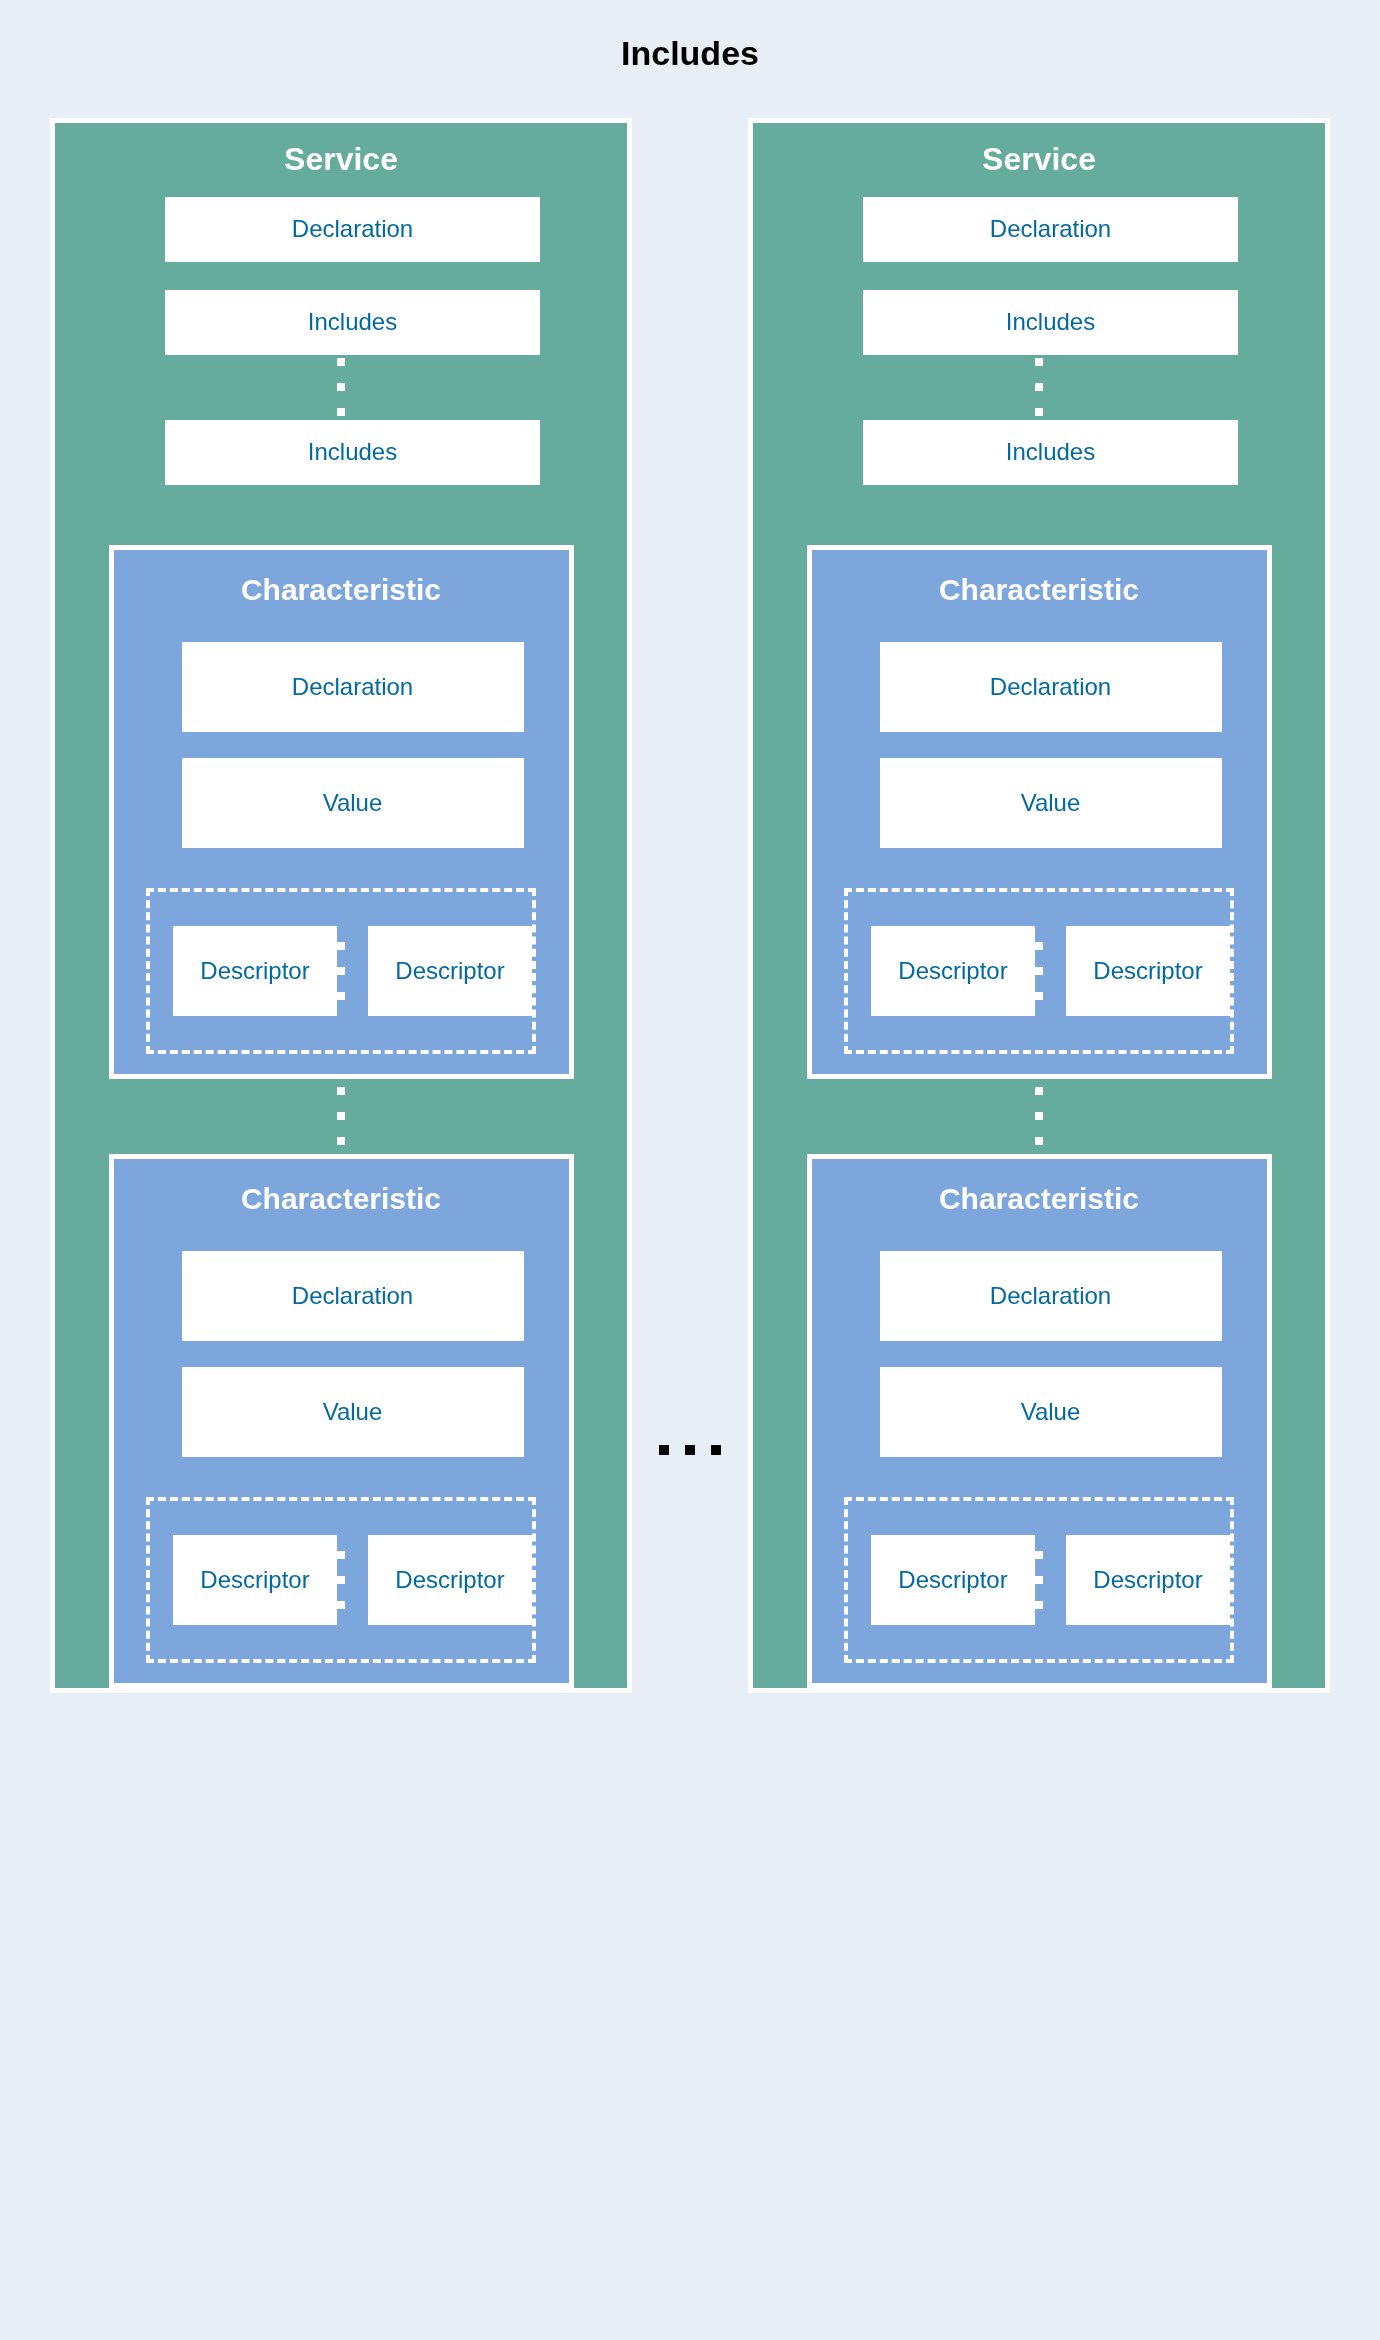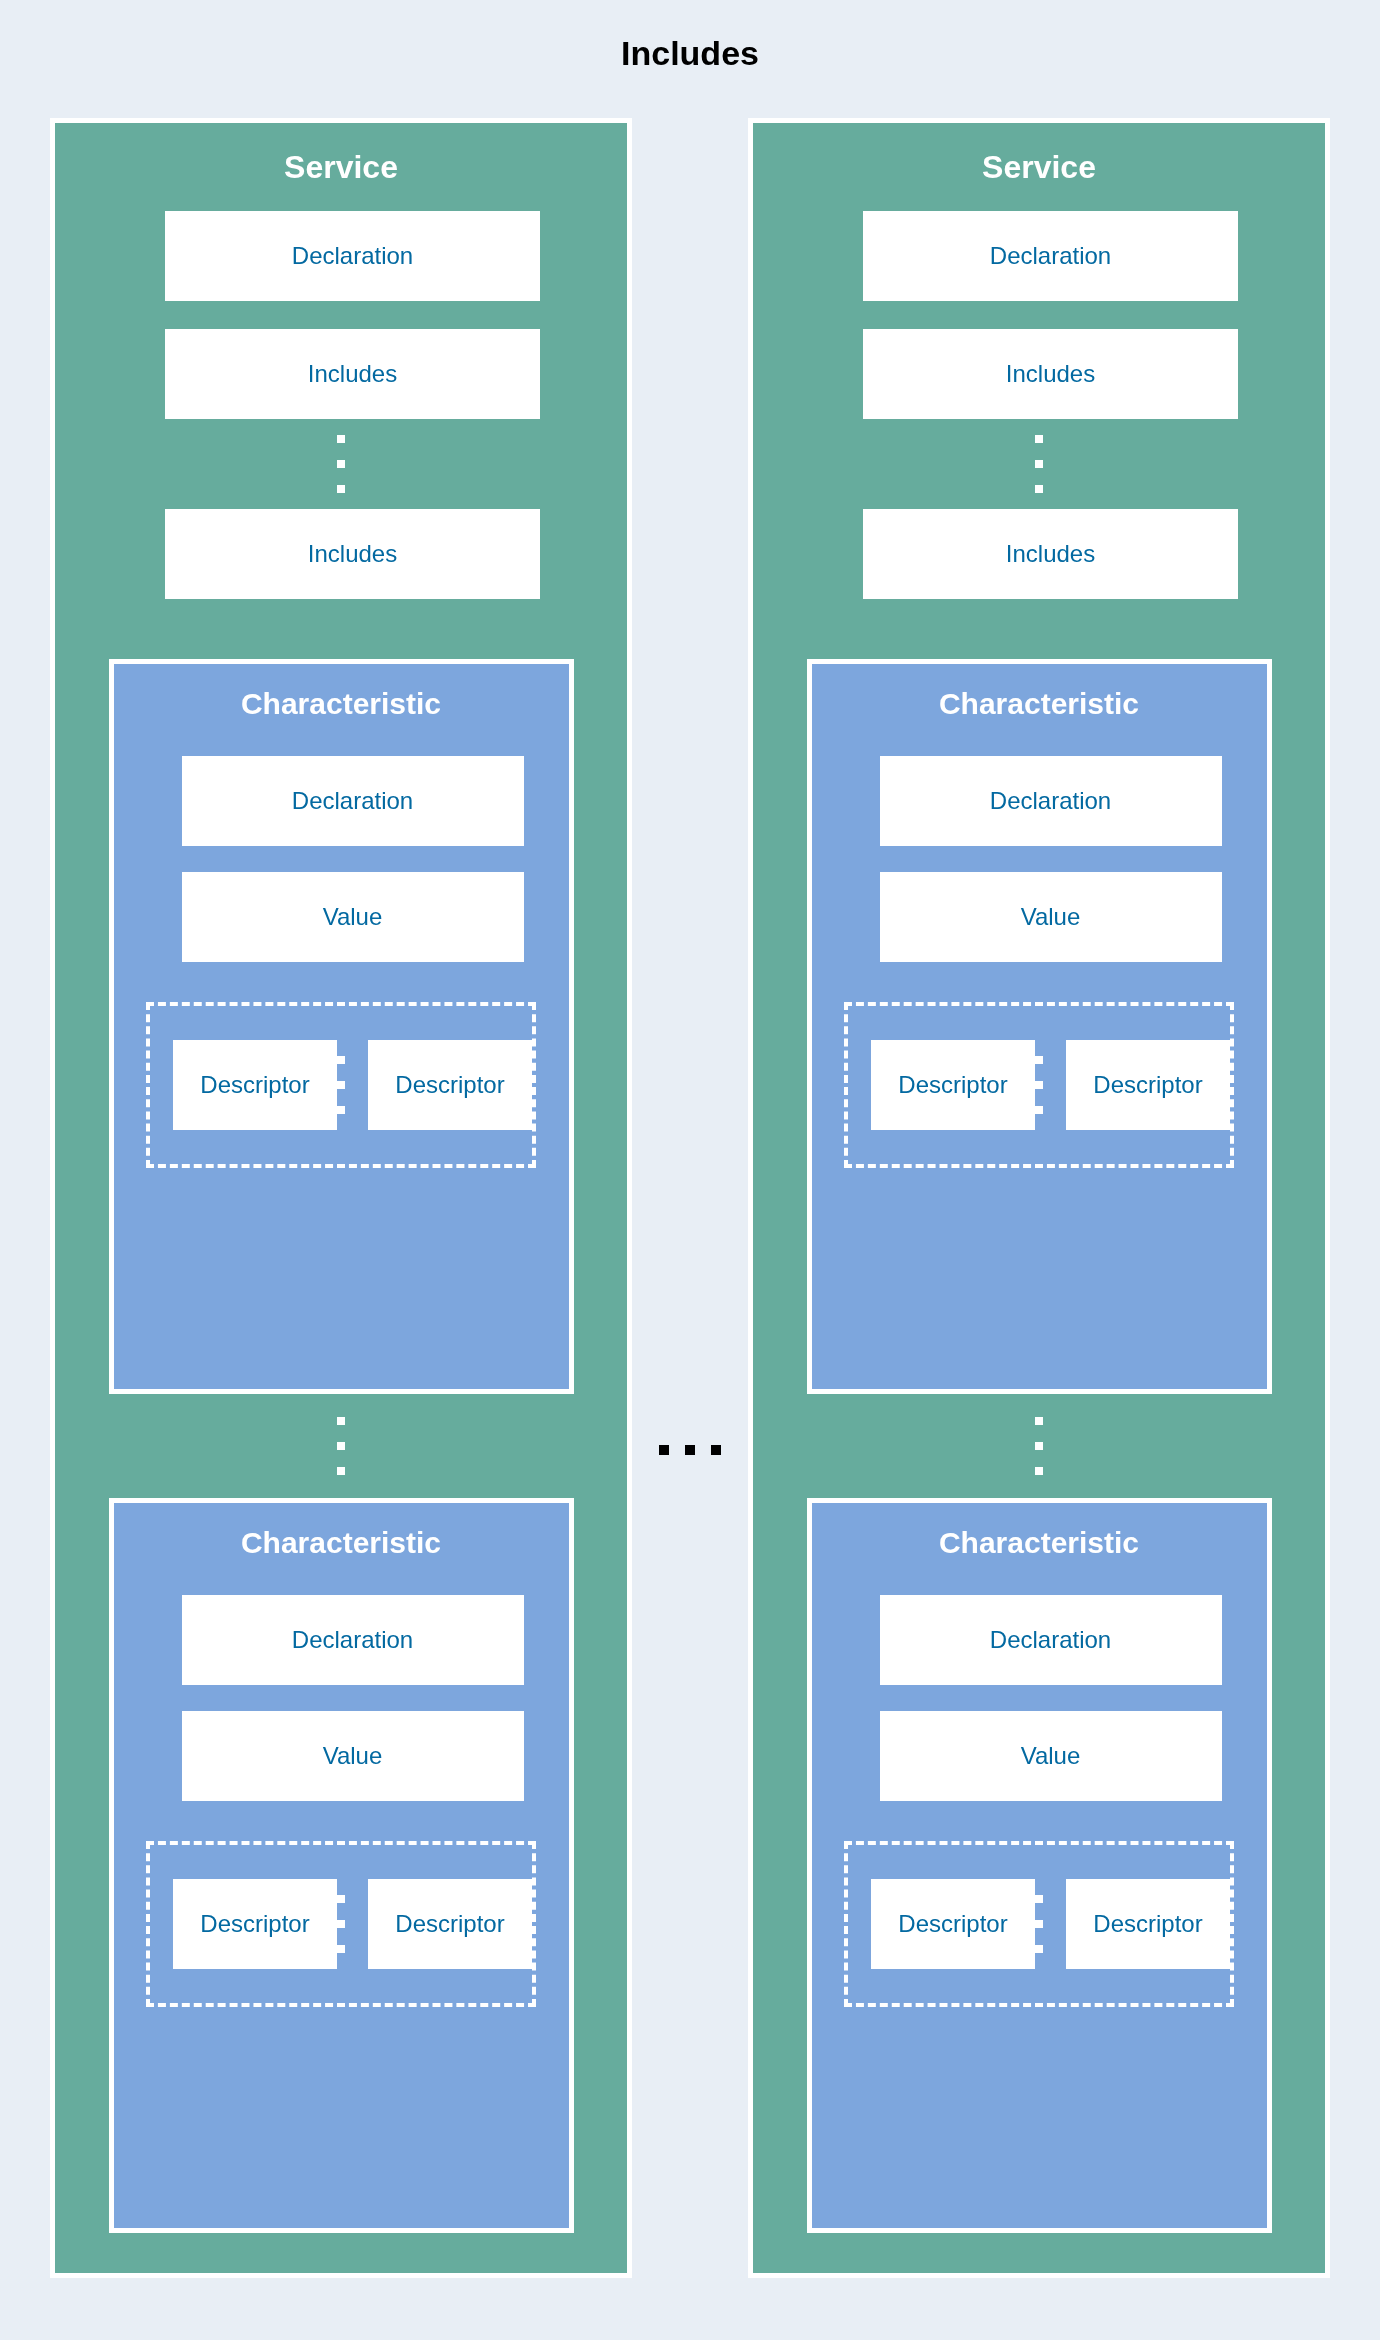--- a/index.html
+++ b/index.html
@@ -23,21 +23,21 @@
     top: 118px;
     left: 0;
     right: 0;
     display: flex;
     justify-content: center;
     gap: 116px;
   }
   .service {
     box-sizing: border-box;
     width: 582px;
-    height: 2160px;
+    height: 1575px;
     background: #66AC9D;
     border: 5px solid #fff;
     display: flex;
     flex-direction: column;
     align-items: center;
   }
   .service-title {
     color: #fff;
     font-weight: bold;
     font-size: 32px;

